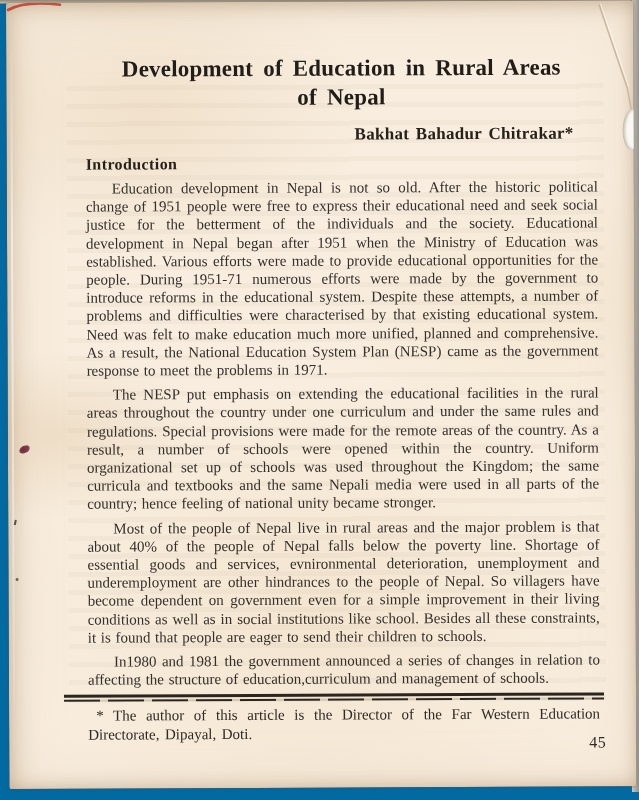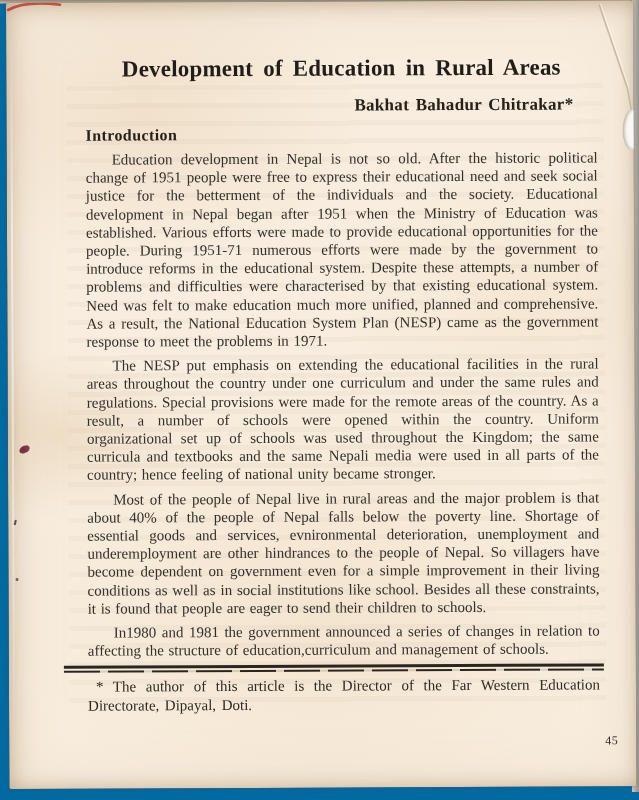--- a/index.html
+++ b/index.html
@@ -122,22 +122,22 @@
     margin: 5px 0 0 0;
     font-size: 15px;
     line-height: 19px;
     text-align: justify;
     text-indent: 8px;
     word-spacing: 0.12em;
     color: #2e2a24;
   }
   .page-number {
     position: absolute;
-    left: 596px; top: 733px;
-    font-size: 12px;
+    left: 580px; top: 733px;
+    font-size: 16px;
     color: #2e2a25;
     letter-spacing: 0.5px;
     z-index: 3;
   }
   
   .red-mark { position: absolute; left: 0; top: -2px; z-index: 4; }
   .crease-tr { position: absolute; left: 585px; top: 0; z-index: 4; }
   .torn-notch {
     position: absolute; right: -5px; top: 109px;
     width: 16px; height: 40px; z-index: 4;
@@ -185,20 +185,21 @@
       <path d="M36,88 L41,116" stroke="#bfae93" stroke-width="1.4" fill="none" opacity="0.8"></path>
     </svg>
     <div class="torn-notch"></div>
     <div class="ink-blot"></div>
     <div class="ink-speck-1"></div>
     <div class="ink-speck-2"></div>
 
     <div class="content">
       <h1 class="title">
         <span>Development of Education in Rural Areas</span><br>
+        <span>of  Nepal</span>
       </h1>
 
       <div class="author">Bakhat Bahadur Chitrakar*</div>
 
       <div class="section-heading">Introduction</div>
 
       <p class="body-para">Education development in Nepal is not so old. After the historic political change of 1951 people were free to express their educational need and seek social justice for the betterment of the individuals and the society. Educational development in Nepal began after 1951 when the Ministry of Education was established. Various efforts were made to provide educational opportunities for the people. During 1951-71 numerous efforts were made by the government to introduce reforms in the educational system. Despite these attempts, a number of problems and difficulties were characterised by that existing educational system. Need was felt to make education much more unified, planned and comprehensive. As a result, the National Education System Plan (NESP) came as the government response to meet the problems in 1971.</p>
       <p class="body-para">The NESP put emphasis on extending the educational facilities in the rural areas throughout the country under one curriculum and under the same rules and regulations. Special provisions were made for the remote areas of the country. As a result, a number of schools were opened within the country. Uniform organizational set up of schools was used throughout the Kingdom; the same curricula and textbooks and the same Nepali media were used in all parts of the country; hence feeling of national unity became stronger.</p>
       <p class="body-para">Most of the people of Nepal live in rural areas and the major problem is that about 40% of the people of Nepal falls below the poverty line. Shortage of essential goods and services, evnironmental deterioration, unemployment and underemployment are other hindrances to the people of Nepal. So villagers have become dependent on government even for a simple improvement in their living conditions as well as in social institutions like school. Besides all these constraints, it is found that people are eager to send their children to schools.</p>
       <p class="body-para">In1980 and 1981 the government announced a series of changes in relation to affecting the structure of education,curriculum and management of schools.</p>

